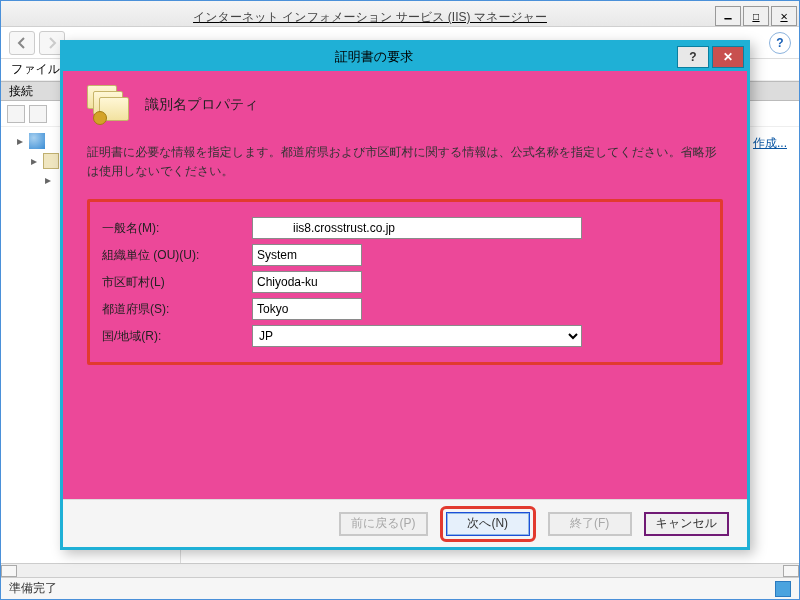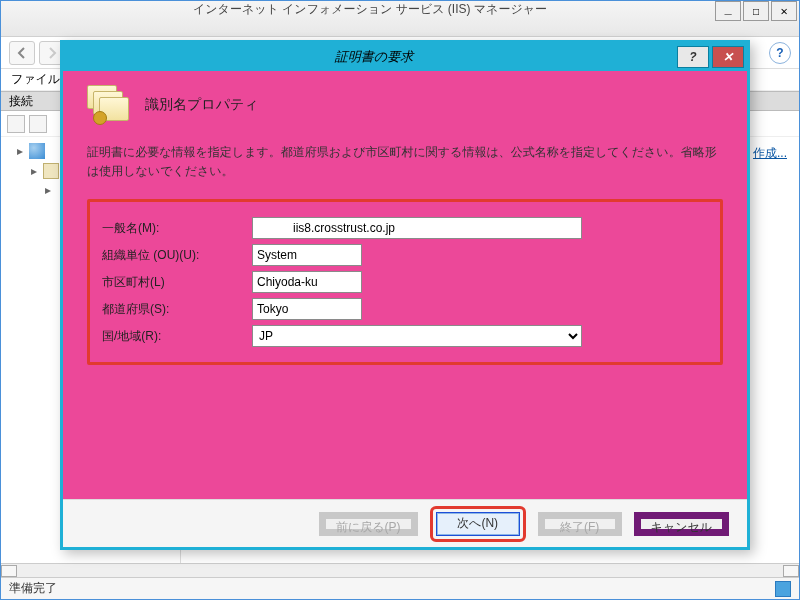--- a/index.html
+++ b/index.html
@@ -1,20 +1,20 @@
 <!DOCTYPE html>
 <html><head>
 <meta charset="utf-8">
 <style>
 * { box-sizing: border-box; margin: 0; padding: 0; }
 body { font-family: "MS UI Gothic", "Meiryo UI", sans-serif; font-size: 12px; background: #fff; overflow: hidden; width: 800px; height: 600px; position: relative; }
 
 
 .outer-frame { width: 800px; height: 600px; border: 1px solid #4a90d9; background: #fff; display: flex; flex-direction: column; }
-.outer-titlebar { height: 36px; background: linear-gradient(#f5f5f5,#e8e8e8); display: flex; align-items: flex-start; border-bottom: 1px solid #d0d0d0; }
+.outer-titlebar { height: 26px; background: linear-gradient(#f5f5f5,#e8e8e8); display: flex; align-items: flex-end; border-bottom: 1px solid #d0d0d0; text-decoration: underline; }
 .outer-title { flex: 1; text-align: center; color: #444; font-size: 12px; }
 .window-btns { display: flex; margin-right: 2px; }
 .wbtn { width: 26px; height: 20px; border: 1px solid #999; background: #f0f0f0; margin-left: 2px; display: flex; align-items: center; justify-content: center; font-family: monospace; font-size: 12px; cursor: default; }
 .wbtn.min::after{content:"_";position:relative;top:-3px;}
 .wbtn.max::after{content:"☐";}
 .wbtn.close::after{content:"✕";}
 .outer-sysicon { width:20px; margin-left:6px; }
 
 
 .nav-row { height: 32px; border-bottom:1px solid #ddd; display:flex; align-items:center; padding:0 8px; background:#fff; }
@@ -34,21 +34,21 @@
 .right-panel{flex:1;position:relative;background:#fff;}
 .right-link{position:absolute;right:12px;top:8px;color:#0b57a4;text-decoration:underline;}
 .status-bar{height:22px;border-top:1px solid #ccc;display:flex;align-items:center;padding:0 8px;color:#333;background:#f6f6f6;}
 .status-icon{width:16px;height:16px;margin-left:auto;background:#4aa3df;border:1px solid #2a7abf;}
 .hscroll{height:14px;border-top:1px solid #ccc;background:#efefef;display:flex;align-items:center;}
 .hs-arrow{width:16px;height:12px;border:1px solid #aaa;background:#f7f7f7;}
 .hs-track{flex:1;}
 
 
 .dialog{position:absolute;left:60px;top:40px;width:690px;height:510px;border:3px solid #1fb0d6;background:#fff;box-shadow:4px 4px 12px rgba(0,0,0,.25);display:flex;flex-direction:column;}
-.dlg-titlebar{height:28px;background:#1fb0d6;color:#fff;display:flex;align-items:center;padding-left:8px;font-style:italic;}
+.dlg-titlebar{height:28px;background:#1fb0d6;color:#fff;display:flex;align-items:center;padding-left:8px;}
 .dlg-title{flex:1;text-align:center;color:#000;font-size:13px;}
 .dlg-tbtn{width:32px;height:22px;border:1px solid #0a7fa0;display:flex;align-items:center;justify-content:center;margin-right:3px;font-weight:bold;}
 .dlg-help{background:#e8e8e8;color:#333;}
 .dlg-close{background:#c8504f;color:#fff;}
 .dlg-body{flex:1;padding:14px 24px 0 24px;background:#ec4899;overflow:hidden;}
 .dlg-head{display:flex;align-items:center;gap:14px;margin-bottom:18px;}
 .cert-icon{width:44px;height:40px;position:relative;}
 .cert-icon .c1,.cert-icon .c2,.cert-icon .c3{position:absolute;width:30px;height:24px;border:1px solid #c6b46a;background:linear-gradient(#fff7d6,#f2e2a0);border-radius:2px;}
 .cert-icon .c1{left:0;top:0;}
 .cert-icon .c2{left:6px;top:6px;}
@@ -57,21 +57,21 @@
 .dlg-htitle{font-size:14px;color:#222;}
 .dlg-desc{color:#333;line-height:1.6;margin-bottom:18px;}
 .form-area{border:3px solid #e23a2f;border-radius:2px;padding:10px 12px;}
 .form-row{display:flex;align-items:center;margin:5px 0;}
 .form-label{width:150px;color:#222;}
 .txt{height:22px;border:1px solid #8a8a8a;padding:1px 4px;background:#fff;font-family:inherit;font-size:12px;}
 .txt.lg{width:330px;padding-left:40px;}
 .txt.md{width:110px;}
 .sel{height:22px;border:1px solid #8a8a8a;background:#fff;width:330px;padding:0 2px;font-family:inherit;font-size:12px;}
 .dlg-buttons{height:48px;border-top:1px solid #ddd;background:#f5f5f5;display:flex;align-items:center;justify-content:flex-end;padding-right:18px;gap:12px;}
-.btn{min-width:84px;height:24px;border:7px solid #701a75;background:#f0f0f0;color:#333;padding:0 10px;font-family:inherit;font-size:12px;}
+.btn{min-width:84px;height:24px;border:2px solid #701a75;background:#f0f0f0;color:#333;padding:0 10px;font-family:inherit;font-size:12px;}
 .btn:disabled{color:#a8a8a8;border-color:#c8c8c8;}
 .btn-primary-wrap{border:3px solid #e23a2f;border-radius:6px;padding:3px;}
 .btn-primary{border:1px solid #1d4ed8;background:#e6f0fb;box-shadow:inset 0 0 0 1px #8cb7e6;}
 </style>
 </head>
 <body>
 
 <div class="outer-frame">
 
   <div class="outer-titlebar">

